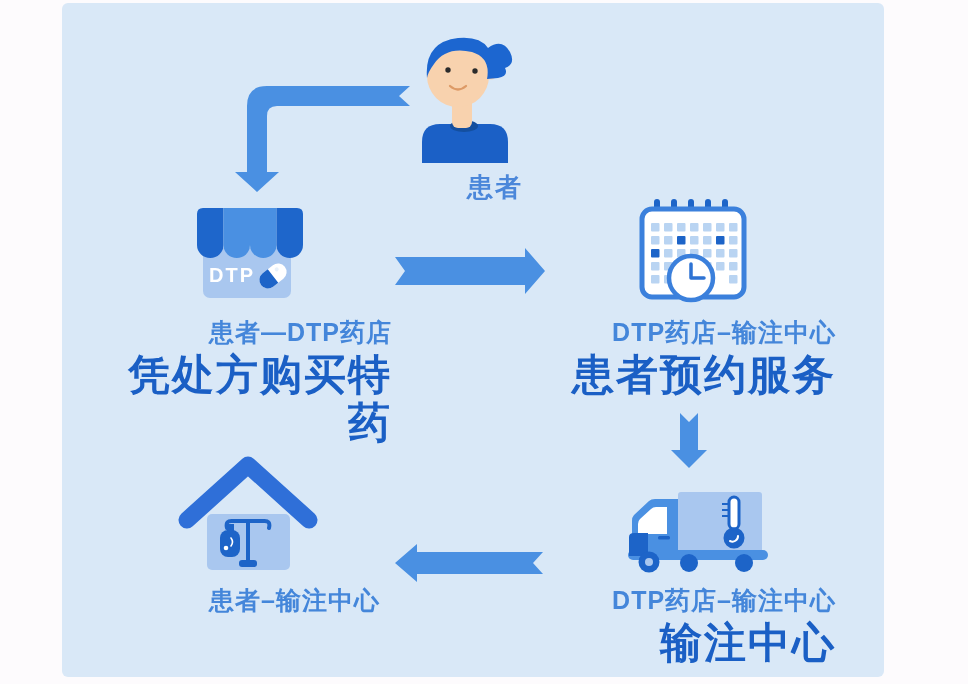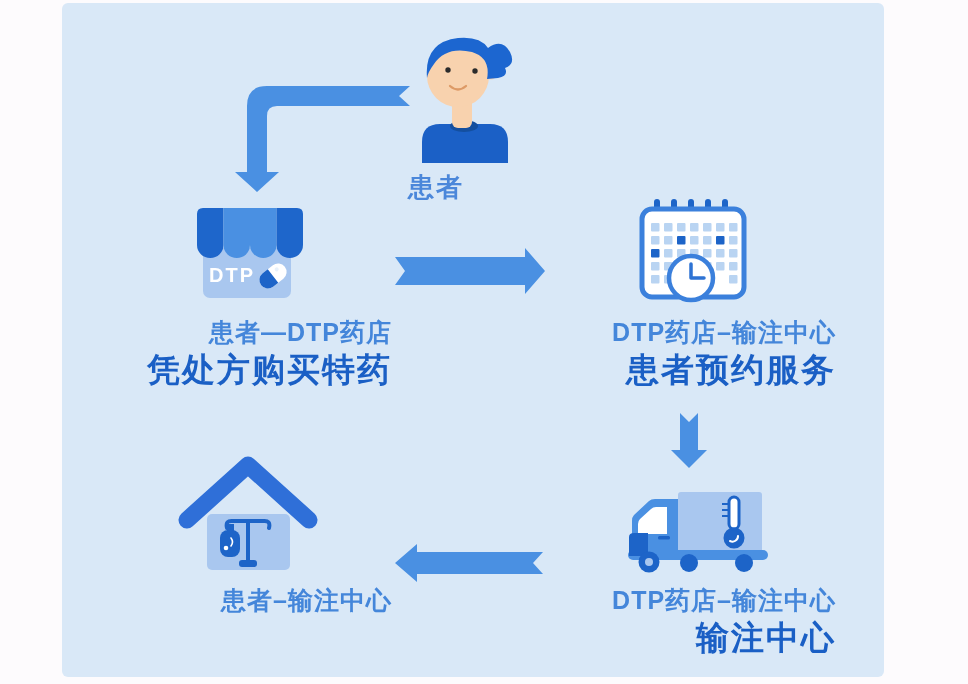--- a/index.html
+++ b/index.html
@@ -3,22 +3,22 @@
 <meta charset="utf-8">
 <style>
   html,body{margin:0;padding:0;}
   body{background:#ffffff;font-family:"Liberation Sans","DejaVu Sans",sans-serif;}
   .stage{position:relative;width:968px;height:684px;background:#fdfbfd;overflow:hidden;}
   .panel{position:absolute;left:62px;top:3px;width:822px;height:674px;background:#d9e8f7;border-radius:6px;}
   .abs{position:absolute;}
   svg{display:block;overflow:visible;}
   .step-label{position:absolute;width:284px;text-align:right;}
   .step-label .l1{font-size:25px;font-weight:bold;color:#4486da;letter-spacing:1px;line-height:1.15;}
-  .step-label .l2{font-size:33px;font-weight:bold;color:#1a5fc5;letter-spacing:2px;line-height:1.15;margin-top:4px;}
-  .patient-label{position:absolute;left:408px;top:170px;width:115px;text-align:left;
+  .step-label .l2{font-size:42px;font-weight:bold;color:#1a5fc5;letter-spacing:2px;line-height:1.15;margin-top:4px;}
+  .patient-label{position:absolute;left:408px;top:170px;width:115px;text-align:right;
                  font-size:26px;font-weight:bold;color:#4b87da;letter-spacing:2px;}
 </style>
 </head>
 <body>
 
 <div class="stage">
   <div class="panel"></div>
 
   <svg class="abs" style="left:408px;top:22px;" width="115" height="145" viewBox="0 0 115 145">
 
@@ -163,16 +163,16 @@
     <div class="l2">凭处方购买特药</div>
   </div>
   <div class="step-label" style="left:552px;top:318px;">
     <div class="l1">DTP药店–输注中心</div>
     <div class="l2">患者预约服务</div>
   </div>
   <div class="step-label" style="left:552px;top:586px;">
     <div class="l1">DTP药店–输注中心</div>
     <div class="l2">输注中心</div>
   </div>
-  <div class="step-label" style="left:108px;top:586px;">
+  <div class="step-label" style="left:96px;top:586px;">
     <div class="l1">患者–输注中心</div>
   </div>
 </div>
 
 </body></html>

